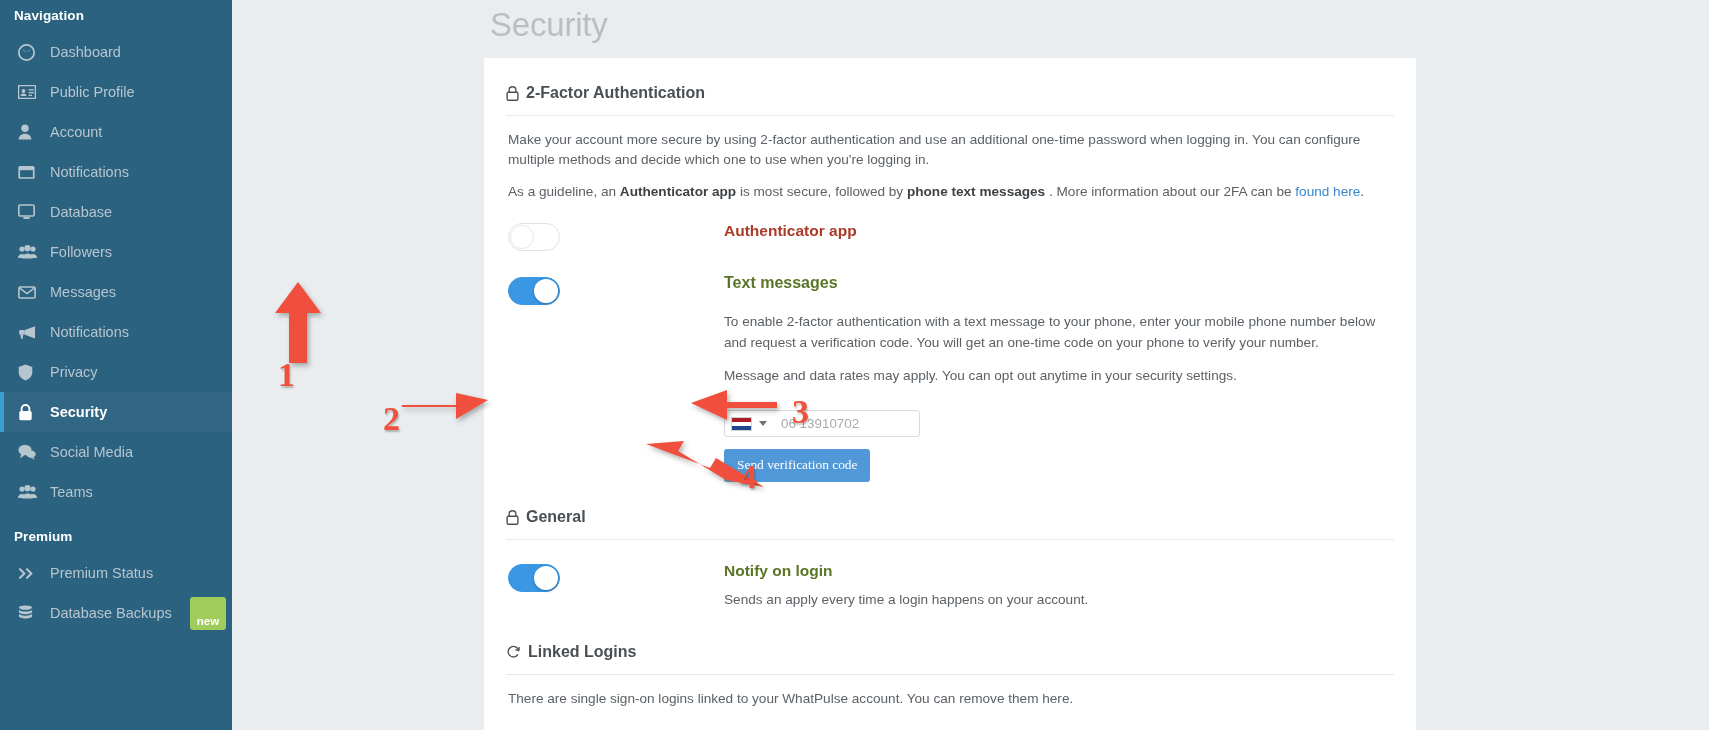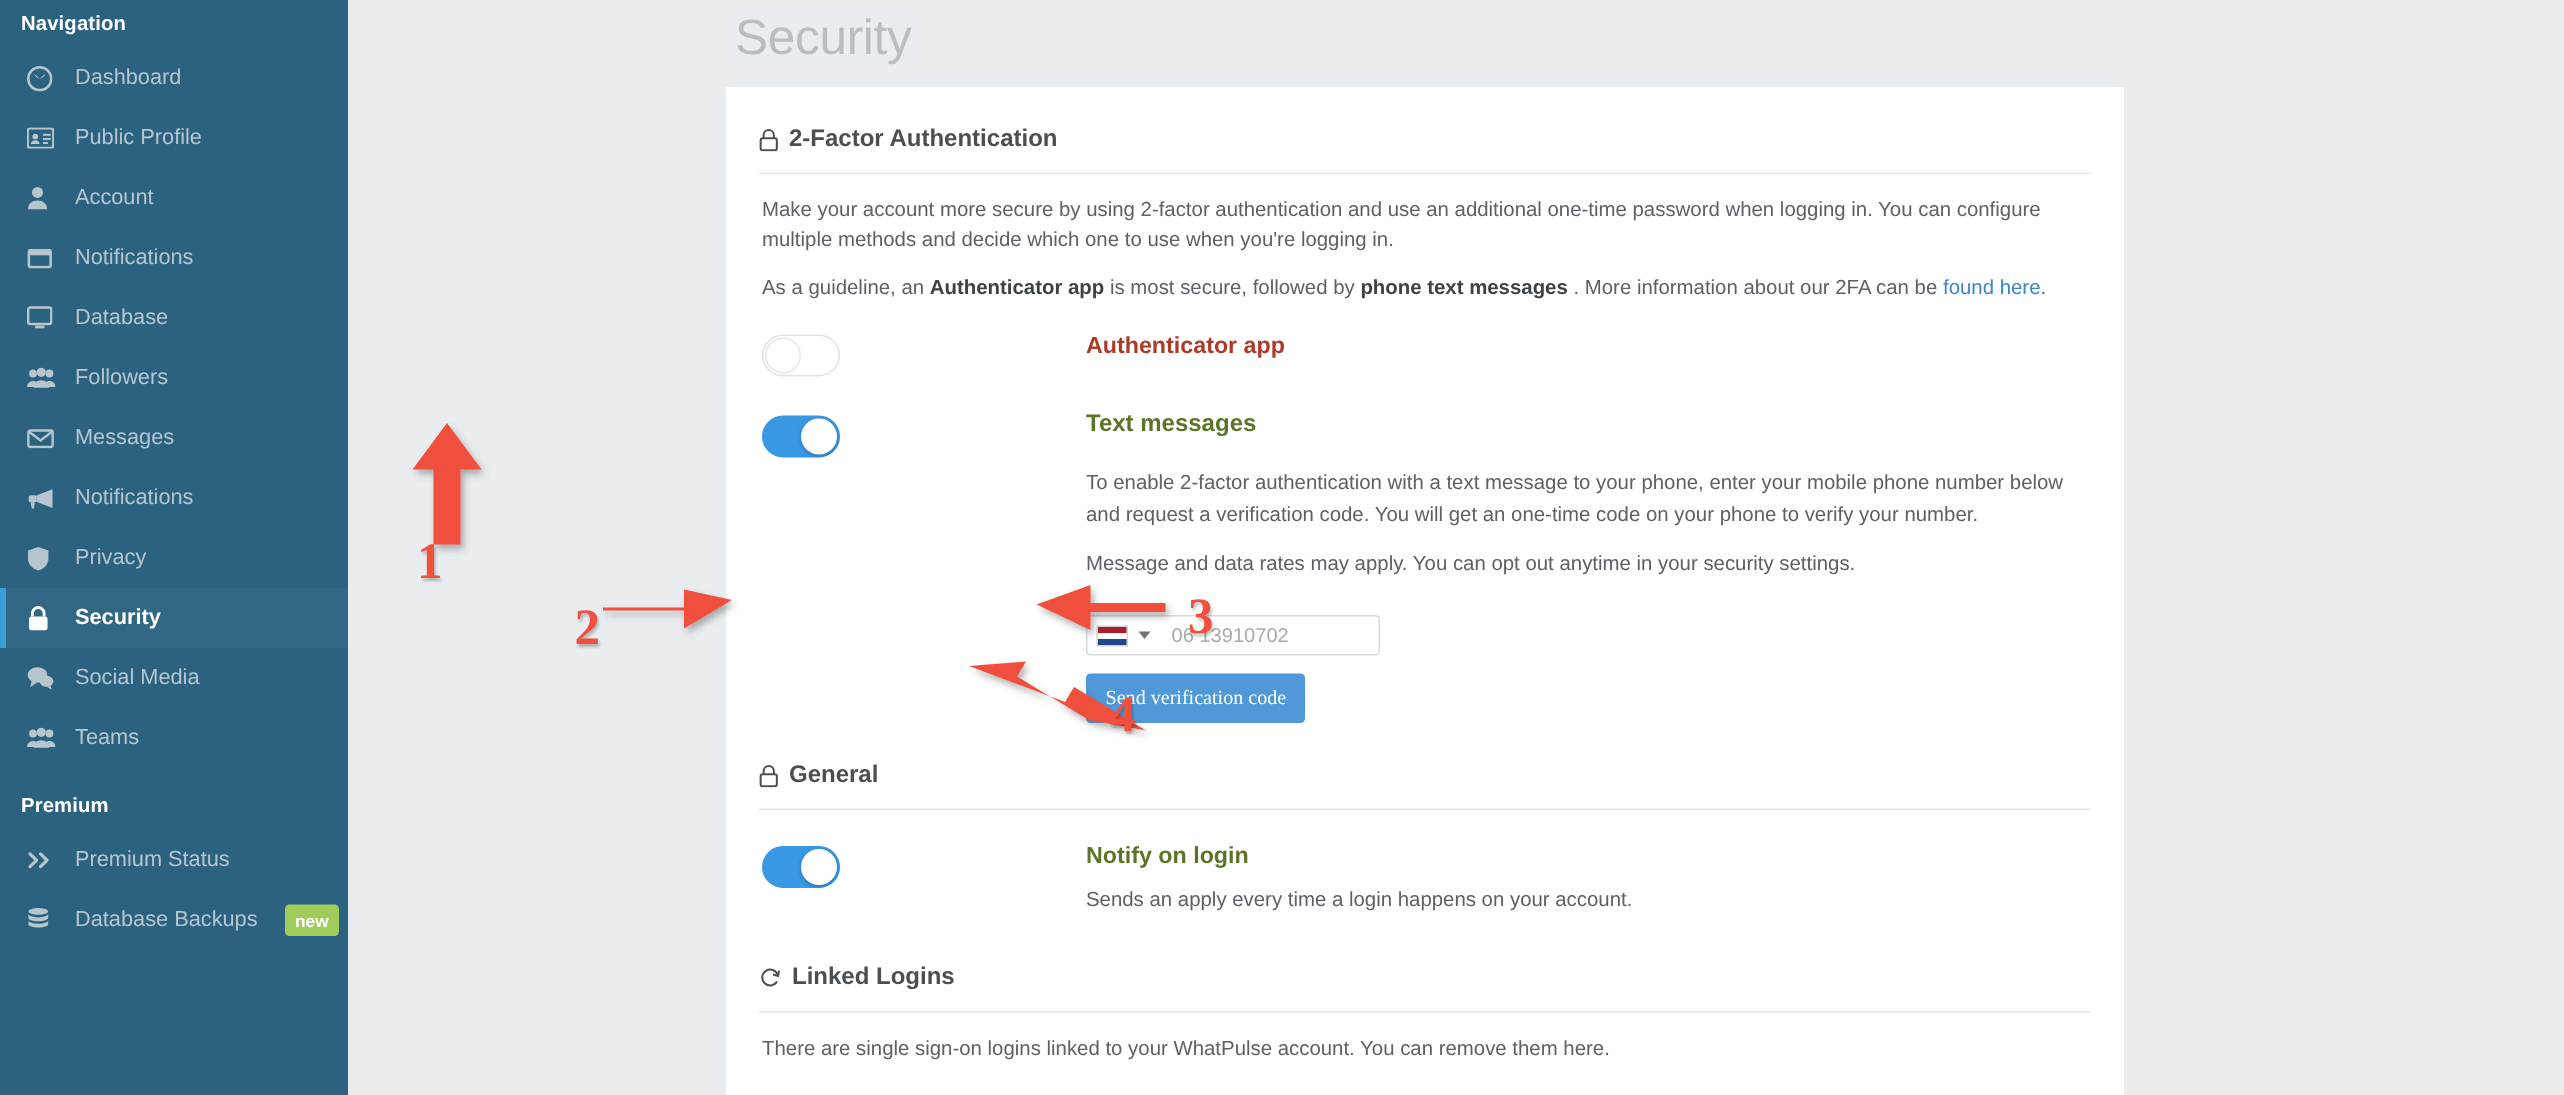--- a/index.html
+++ b/index.html
@@ -45,21 +45,21 @@
   .nav-item.active { color: #ffffff; font-weight: bold; background: rgba(255,255,255,0.03); }
   .nav-item.active .ico { color: #ffffff; }
   .nav-item.active:before {
     content: ""; position: absolute; left: 0; top: 0; bottom: 0;
     width: 4px; background: #3a9fd4;
   }
   .badge-new {
     background: #9fcc5a; color: #fff;
     font-size: 11.5px; font-weight: bold;
     border-radius: 3px;
-    padding: 6px 7px 3px;
+    padding: 18px 7px 3px;
     margin-left: 18px;
   }
   .ico svg { display: block; }
 
   
   .main {
     flex: 1 1 auto;
     background: #e9edef;
     position: relative;
     overflow: hidden;

